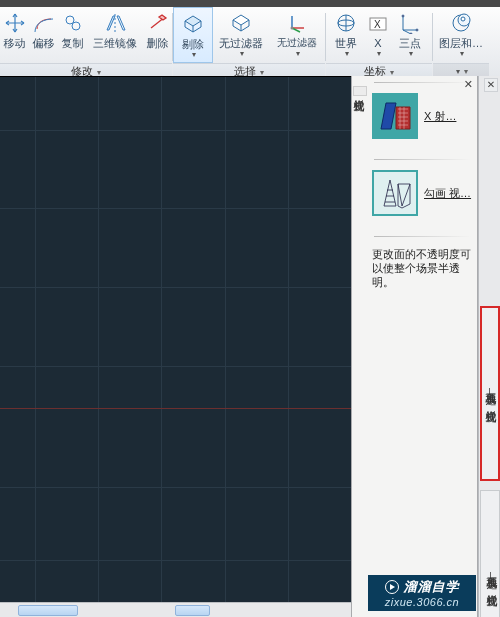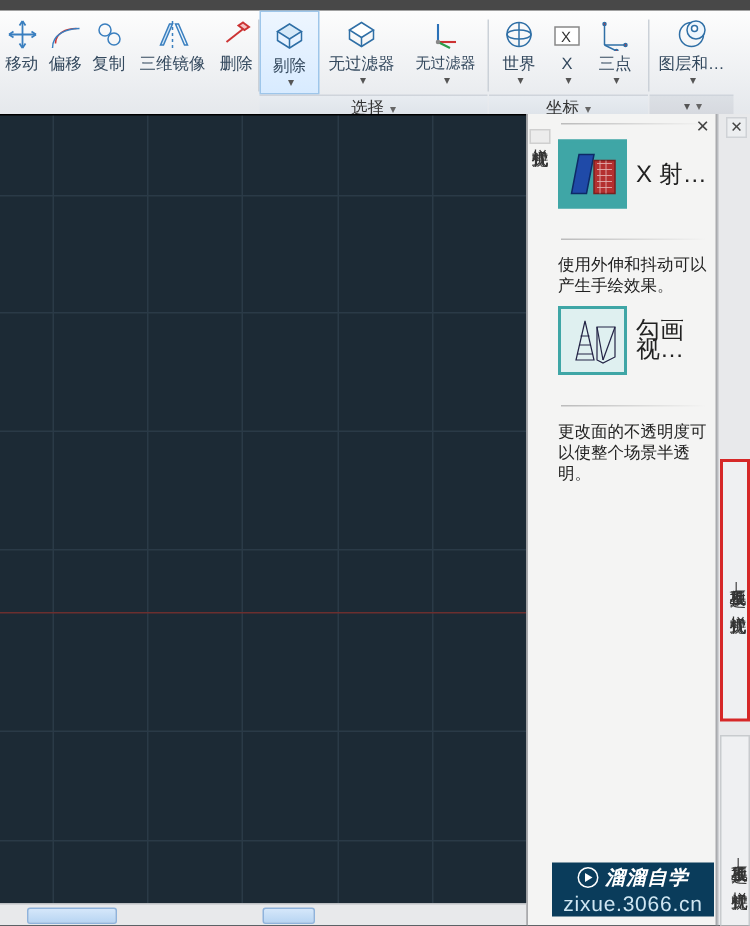--- a/index.html
+++ b/index.html
@@ -43,28 +43,28 @@
   .vs-panel { position: absolute; right: 22px; top: 76px; width: 127px; bottom: 0; background: #f4f4f3; border-left: 1px solid #a9aaad; border-right: 1px solid #a9aaad; overflow: hidden; }
   .vs-vertical-title { position: absolute; left: 1px; top: 10px; width: 14px; writing-mode: vertical-rl; font-size: 11px; color: #333; background: #ececec; border: 1px solid #cfcfcf; padding: 4px 0; }
   .vs-body { position: absolute; left: 18px; right: 2px; top: 4px; bottom: 4px; }
   .vs-intro { font-size: 11px; color: #222; line-height: 14px; padding: 4px 2px 8px 2px; }
   .vs-sep { height: 1px; margin: 2px 4px 10px 4px; }
   .vs-sep-grad { height: 1px; background: linear-gradient(to right,#bbb,transparent); }
   .vs-section-title { font-size: 11px; color: #222; line-height: 14px; padding: 0 2px 6px 2px; }
   .vs-row { display: flex; align-items: center; padding: 0 2px 18px 2px; }
   .vs-thumb { width: 46px; height: 46px; background: #3fa6a6; border: 2px solid #3fa6a6; position: relative; overflow: hidden; flex-shrink: 0; }
   .vs-thumb svg { width: 42px; height: 42px; display: block; }
-  .vs-caption { font-size: 16px; color: #222; margin-left: 6px; line-height: 13px; }
+  .vs-caption { font-size: 11px; color: #222; margin-left: 6px; line-height: 13px; text-decoration: underline; }
 
   
   .watermark { position: absolute; right: 24px; bottom: 6px; width: 108px; height: 36px; background: #0a3c5b; color: #fff; display: flex; flex-direction: column; align-items: center; justify-content: center; font-size: 11px; }
   .watermark .l1 { display: flex; align-items: center; font-size: 13px; font-weight: bold; letter-spacing: 1px; font-style: italic; }
   .watermark .l1 .play { width: 14px; height: 14px; border: 1.5px solid #fff; border-radius: 50%; margin-right: 5px; display: inline-flex; align-items: center; justify-content: center; }
   .watermark .l1 .play::after { content: ""; border-left: 5px solid #fff; border-top: 3px solid transparent; border-bottom: 3px solid transparent; margin-left: 2px; }
-  .watermark .l2 { font-size: 14px; color: #cfe6f2; letter-spacing: 0.5px; }
+  .watermark .l2 { font-size: 11px; color: #cfe6f2; letter-spacing: 0.5px; font-style: italic; }
 
 </style>
 </head>
 <body>
 
 <div class="title-strip"></div>
 
 <div class="ribbon">
 
   <div class="ribbon-group" style="width:172px">
@@ -119,20 +119,21 @@
           <svg width="22" height="22" viewBox="0 0 22 22">
               <g stroke="#c33" stroke-width="1.3" fill="none">
                 <path d="M4 16L18 5"></path>
                 <path d="M15 3l4 3-3 2-4-3z" fill="#f5c3c3"></path>
               </g>
             </svg>
         </span>
         <span class="label">删除</span>
       </div>
     </div>
+    <div class="group-label">修改</div>
   </div>
 
   <div class="vsep"></div>
 
   <div class="ribbon-group" style="width:152px">
     <div class="group-tools">
       <div class="tool active xwide">
         <span class="icon-box">
           <svg width="22" height="22" viewBox="0 0 22 22">
               <g stroke="#2f6fa6" stroke-width="1" fill="#d6e9f8">
@@ -290,21 +291,20 @@
               </g>
             </g>
           </svg>
       </div>
       <div class="vs-caption">X 射…</div>
     </div>
     <div class="vs-sep">
         <div class="vs-sep-grad"></div>
       </div>
 
-    <div class="vs-section-title">使用外伸和抖动可以产生手绘效果。</div>
     <div class="vs-row">
       <div class="vs-thumb" style="background:#dff0f0">
         <svg viewBox="0 0 42 42">
             <g fill="none" stroke="#224" stroke-width="0.8">
               <polygon points="10,34 16,8 22,34"></polygon>
               <line x1="11" y1="30" x2="21" y2="30"></line>
               <line x1="12" y1="24" x2="20" y2="24"></line>
               <line x1="13" y1="18" x2="19" y2="18"></line>
               <path d="M24 12h12v20l-8 4-4-2z"></path>
               <line x1="24" y1="12" x2="28" y2="34"></line>

